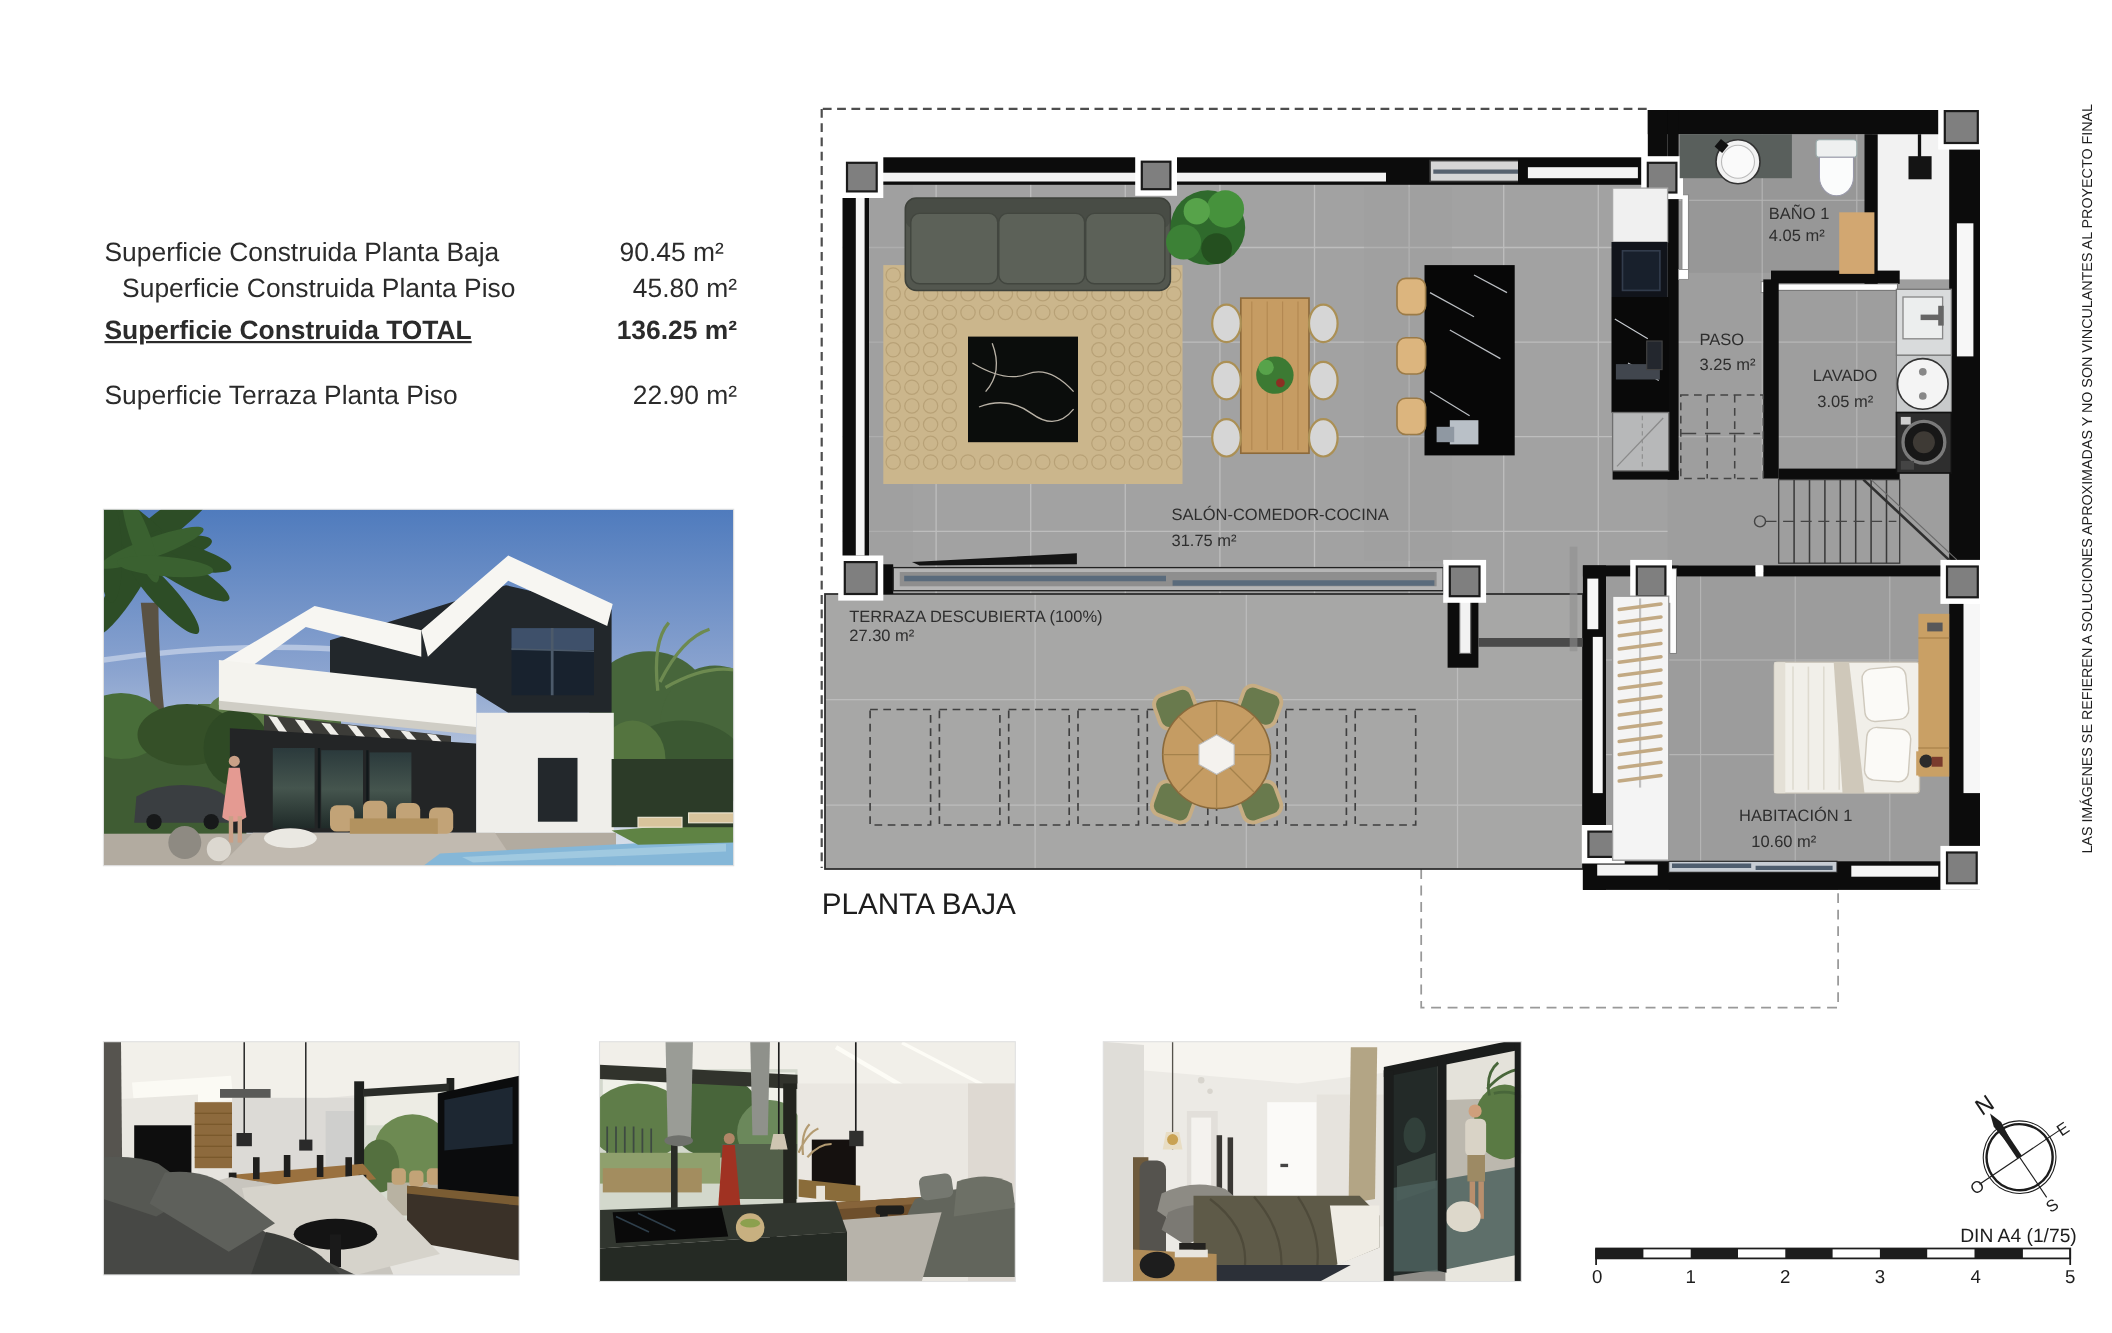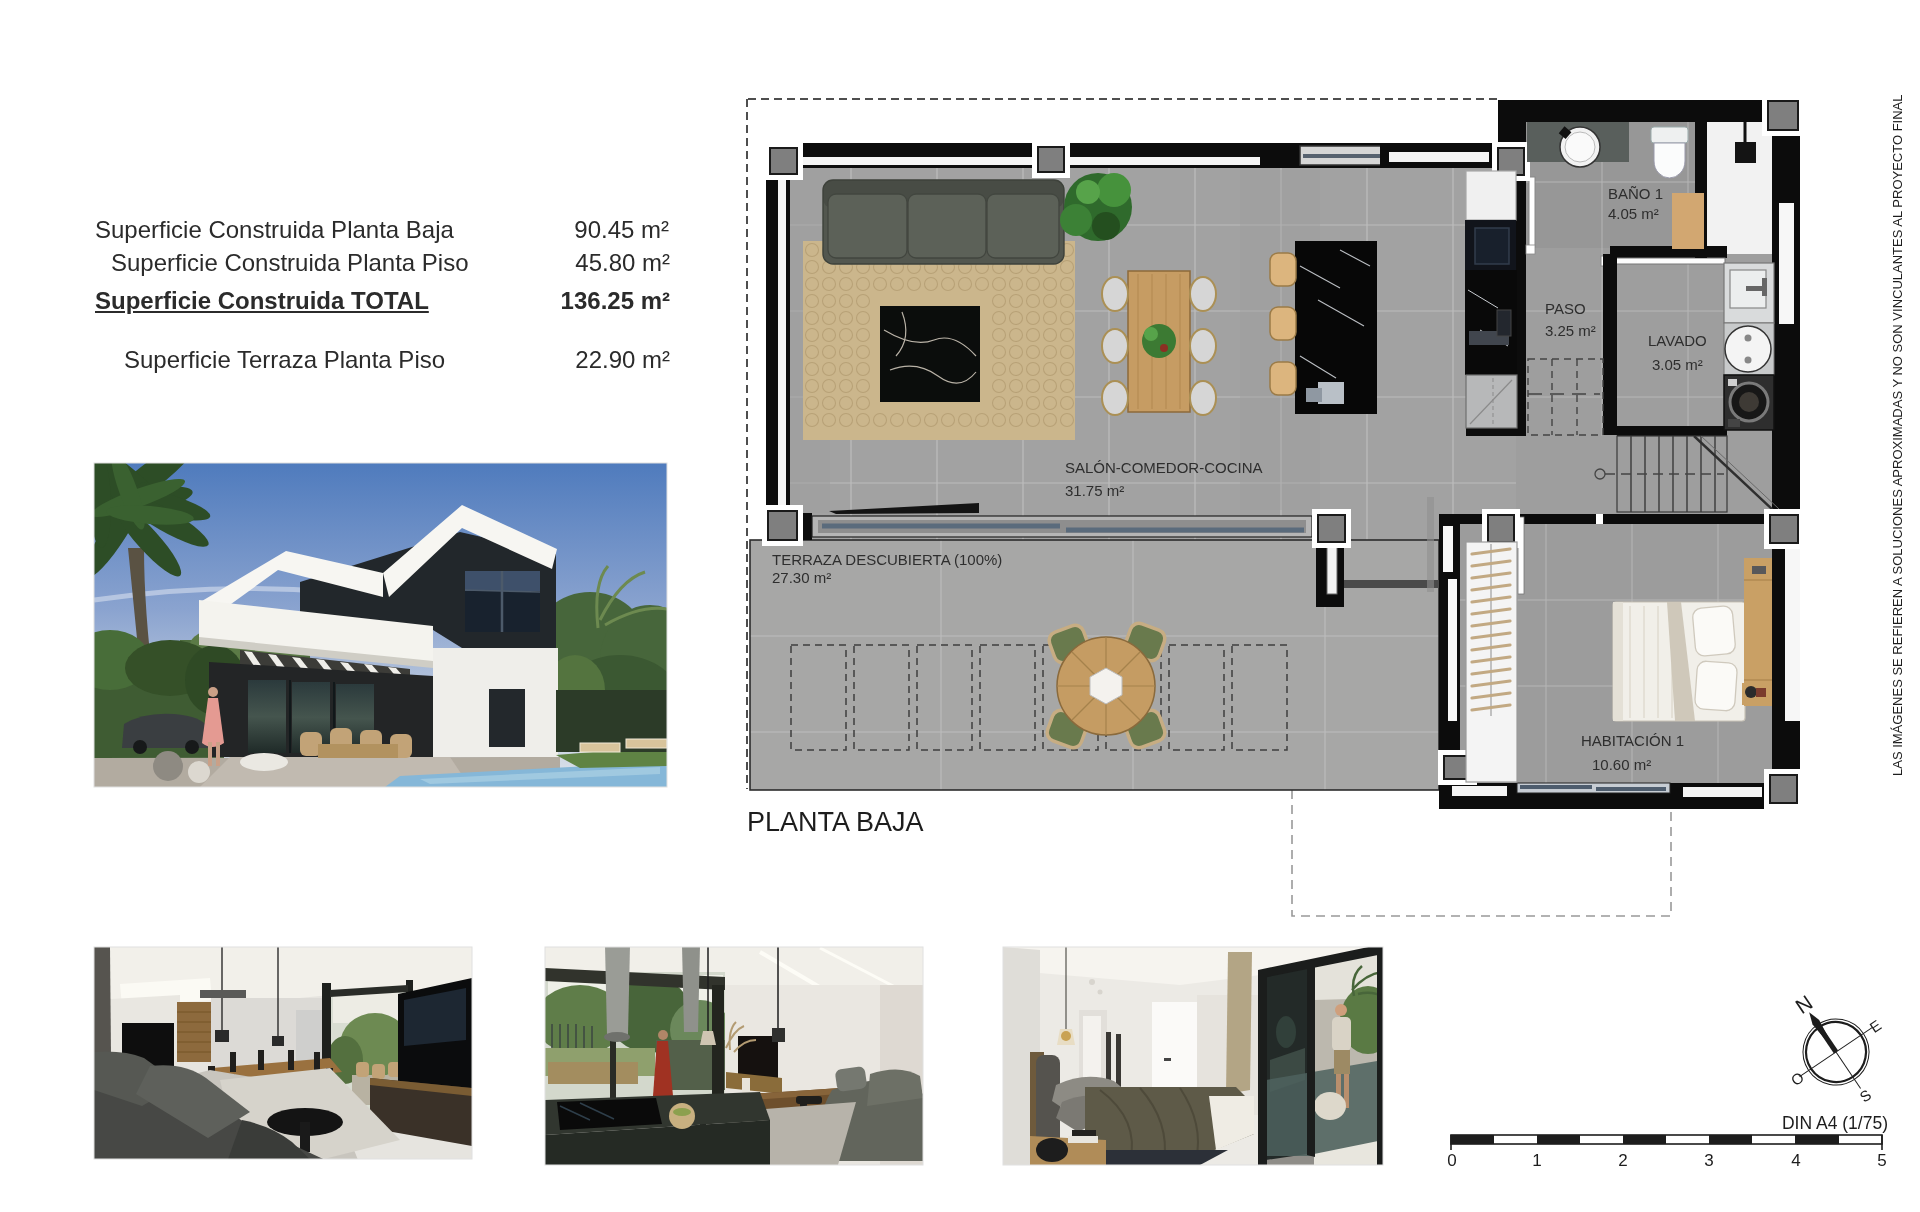--- a/index.html
+++ b/index.html
@@ -7,29 +7,29 @@
        font-family:"Liberation Sans", sans-serif;}
   .abs{position:absolute;}
   .lbl{font-size:24px;color:#2b2b2b;}
 </style>
 </head>
 <body>
 
 <div class="abs" style="left:95px;top:213px;width:575px;">
 
   <div class="lbl abs" style="left:0;top:3px;">Superficie Construida Planta Baja</div>
-  <div class="lbl abs" style="right:1px;top:3px;">90.45 m²</div>
+  <div class="lbl abs" style="right:12px;top:3px;">90.45 m²</div>
 
   <div class="lbl abs" style="left:16px;top:36px;">Superficie Construida Planta Piso</div>
   <div class="lbl abs" style="right:0;top:36px;text-align:center;">45.80 m²</div>
 
   <div class="lbl abs" style="left:0;top:74px;font-weight:bold;text-decoration:underline;">Superficie Construida TOTAL</div>
   <div class="lbl abs" style="right:0;top:74px;font-weight:bold;">136.25 m²</div>
 
-  <div class="lbl abs" style="left:0;top:133px;margin-left:29px;">Superficie Terraza Planta Piso</div>
+  <div class="lbl abs" style="left:0;top:133px;">Superficie Terraza Planta Piso</div>
   <div class="lbl abs" style="right:0;top:133px;margin-left:16px;">22.90 m²</div>
 </div>
 
 <svg class="abs" style="left:0;top:0;" width="1920" height="1212" viewBox="0 0 1920 1212" xmlns="http://www.w3.org/2000/svg">
 <defs>
   <linearGradient id="sky" x1="0" y1="0" x2="0" y2="1">
     <stop offset="0" stop-color="#4f7bbd"></stop>
     <stop offset="0.45" stop-color="#8aa3cf"></stop>
     <stop offset="0.72" stop-color="#bac8de"></stop>
     <stop offset="1" stop-color="#dce2ea"></stop>

